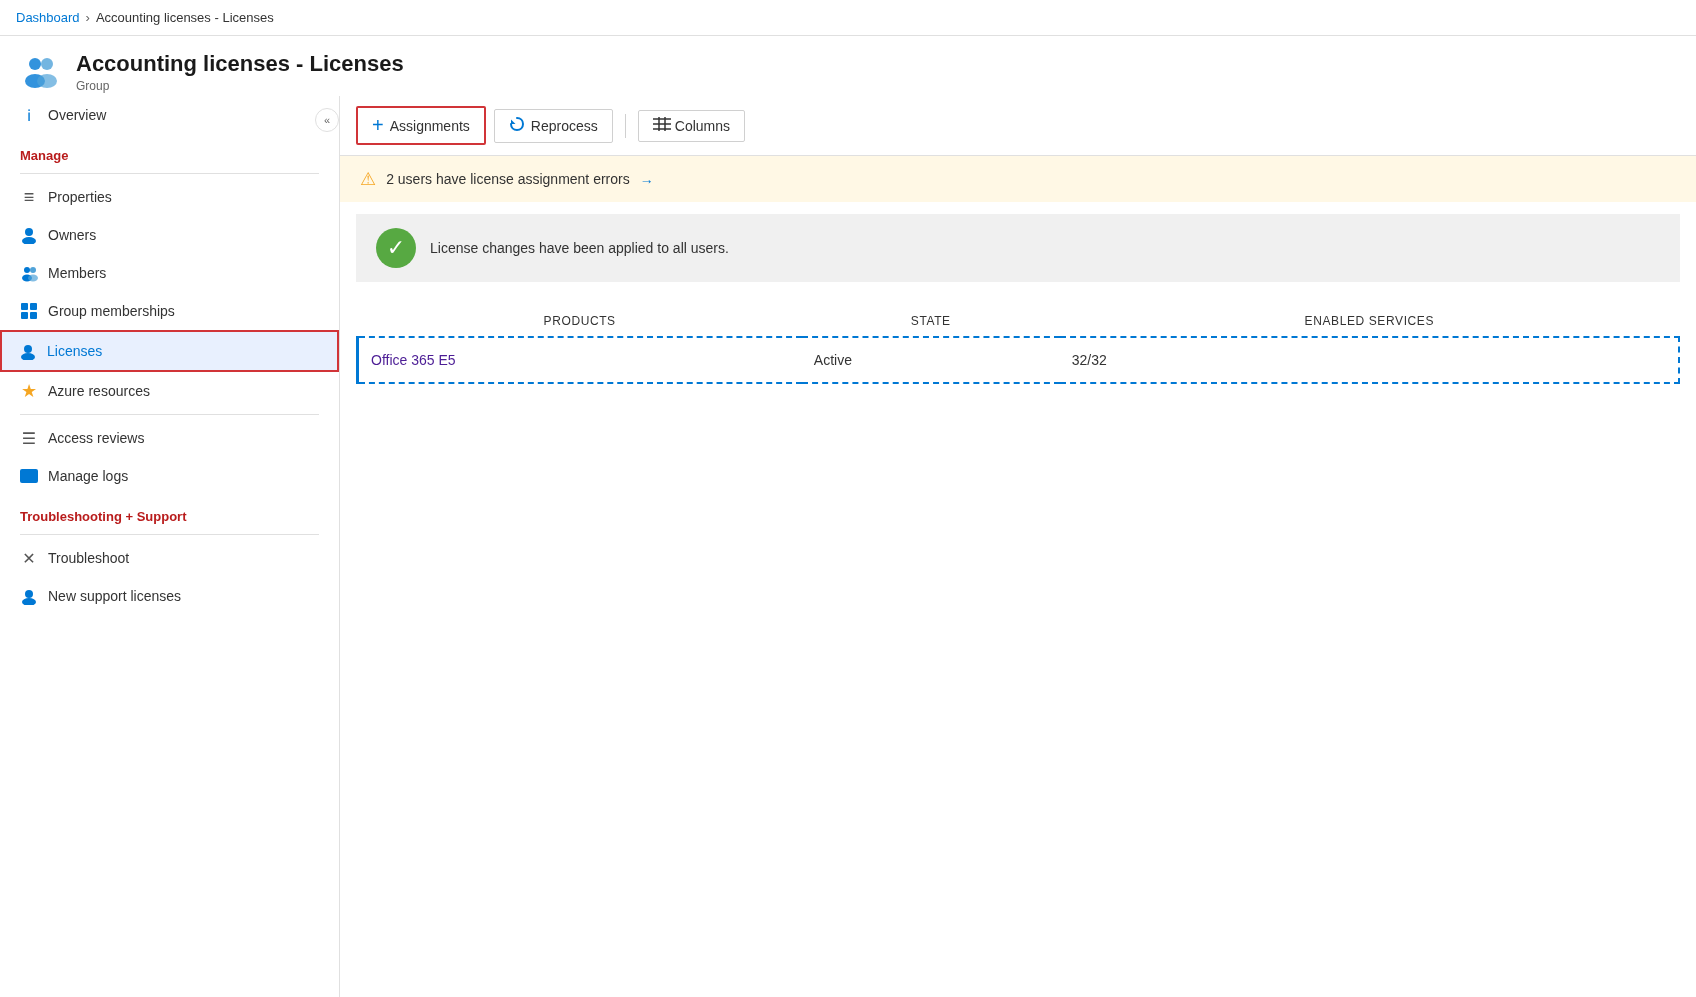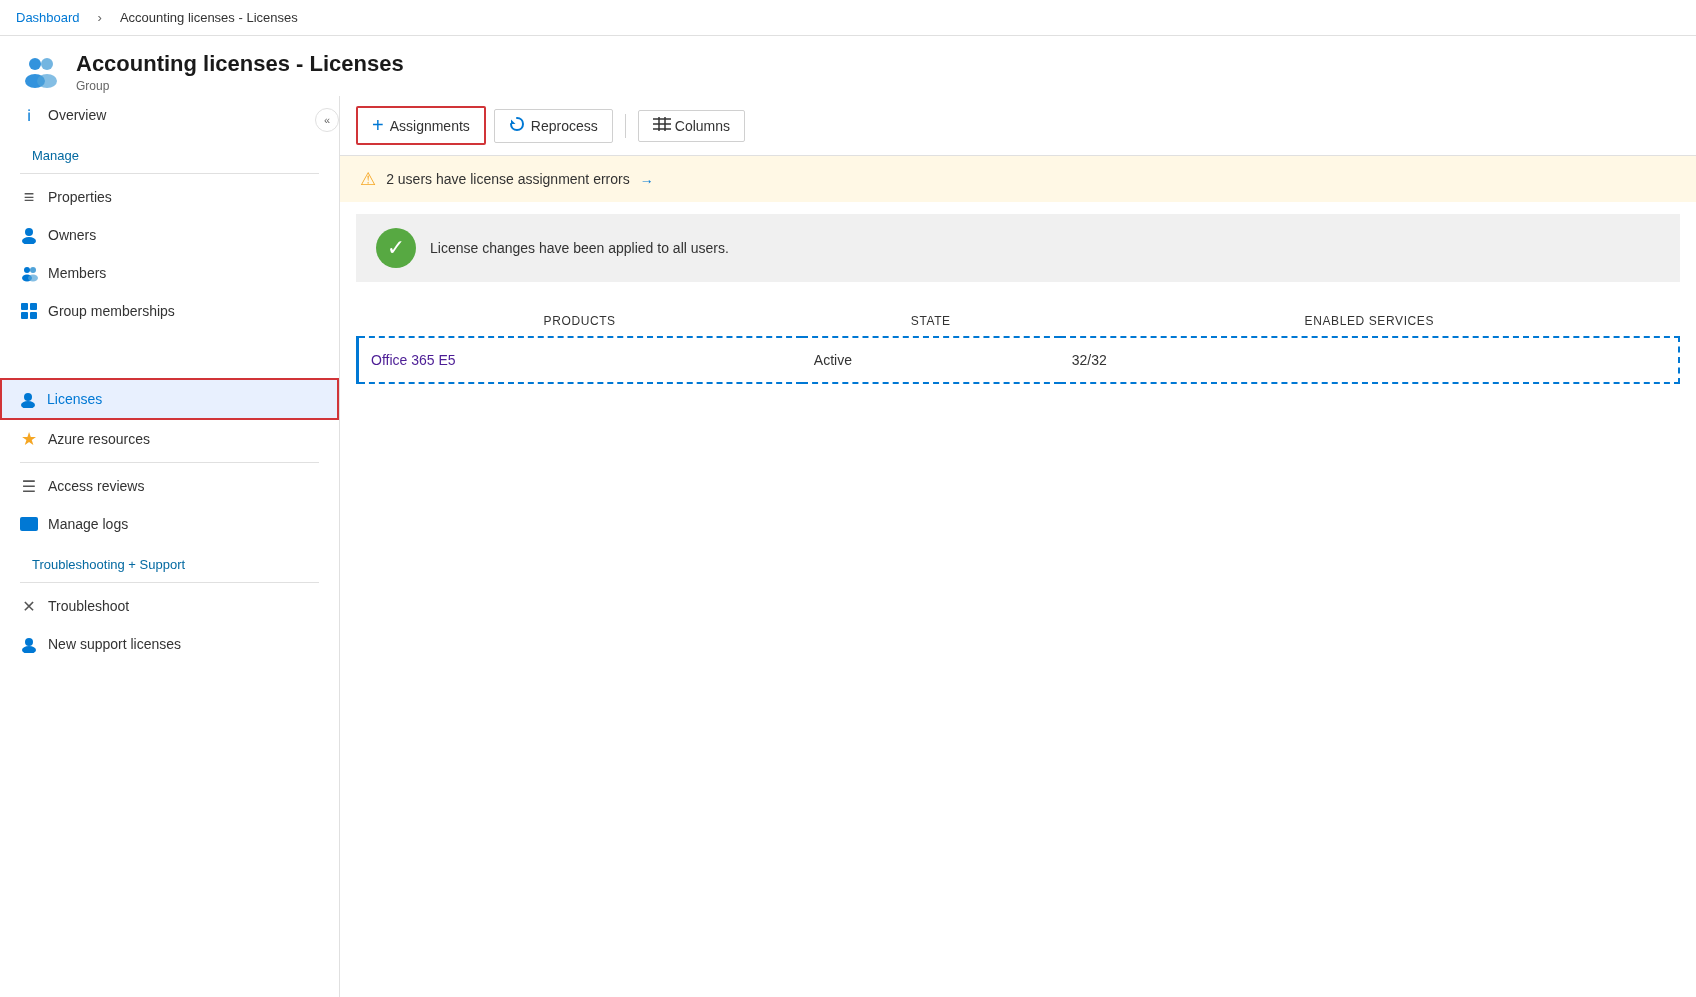--- a/index.html
+++ b/index.html
@@ -11,21 +11,21 @@
       border-bottom: 1px solid #e0e0e0;
       padding: 6px 16px;
       display: flex;
       align-items: center;
       min-height: 36px;
     }
     .breadcrumb {
       display: flex;
       align-items: center;
       font-size: 13px;
-      gap: 18px;
+      gap: 6px;
     }
     .breadcrumb a {
       color: #0078d4;
       text-decoration: none;
     }
     .breadcrumb-separator { color: #666; }
 
     
     .page-header {
       display: flex;
@@ -100,23 +100,23 @@
     }
     .sidebar-nav-item.active {
       background: #e8f0fe;
       color: #0078d4;
       border-left: 3px solid #0078d4;
       padding-left: 17px;
     }
 
     .sidebar-section-label {
       font-size: 13px;
-      font-weight: 400;
-      color: #0369a1;
-      padding: 14px 20px 6px 32px;
+      font-weight: 700;
+      color: #b91c1c;
+      padding: 14px 20px 6px 20px;
     }
     .sidebar-divider {
       border: none;
       border-top: 1px solid #e0e0e0;
       margin: 4px 20px;
     }
 
     .nav-icon {
       width: 18px;
       height: 18px;
@@ -312,21 +312,21 @@
             <rect x="1" y="1" width="7" height="7" fill="#0078d4" rx="1"></rect>
             <rect x="10" y="1" width="7" height="7" fill="#0078d4" rx="1"></rect>
             <rect x="1" y="10" width="7" height="7" fill="#0078d4" rx="1"></rect>
             <rect x="10" y="10" width="7" height="7" fill="#0078d4" rx="1"></rect>
           </svg>
       </span>
       <span>Group memberships</span>
     </div>
 
 
-    <div class="sidebar-nav-item active" style="border:2px solid #d13438; background:#e8f0fe; padding-left:17px;margin-top:48px;">
+    <div class="sidebar-nav-item active" style="border:2px solid #d13438; background:#e8f0fe; padding-left:17px;">
       <span class="nav-icon">
         <svg width="18" height="18" viewBox="0 0 18 18">
             <circle cx="9" cy="7" r="4" fill="#0078d4"></circle>
             <ellipse cx="9" cy="15" rx="7" ry="4" fill="#0078d4"></ellipse>
           </svg>
       </span>
       <span>Licenses</span>
     </div>
 
     <div class="sidebar-nav-item">

